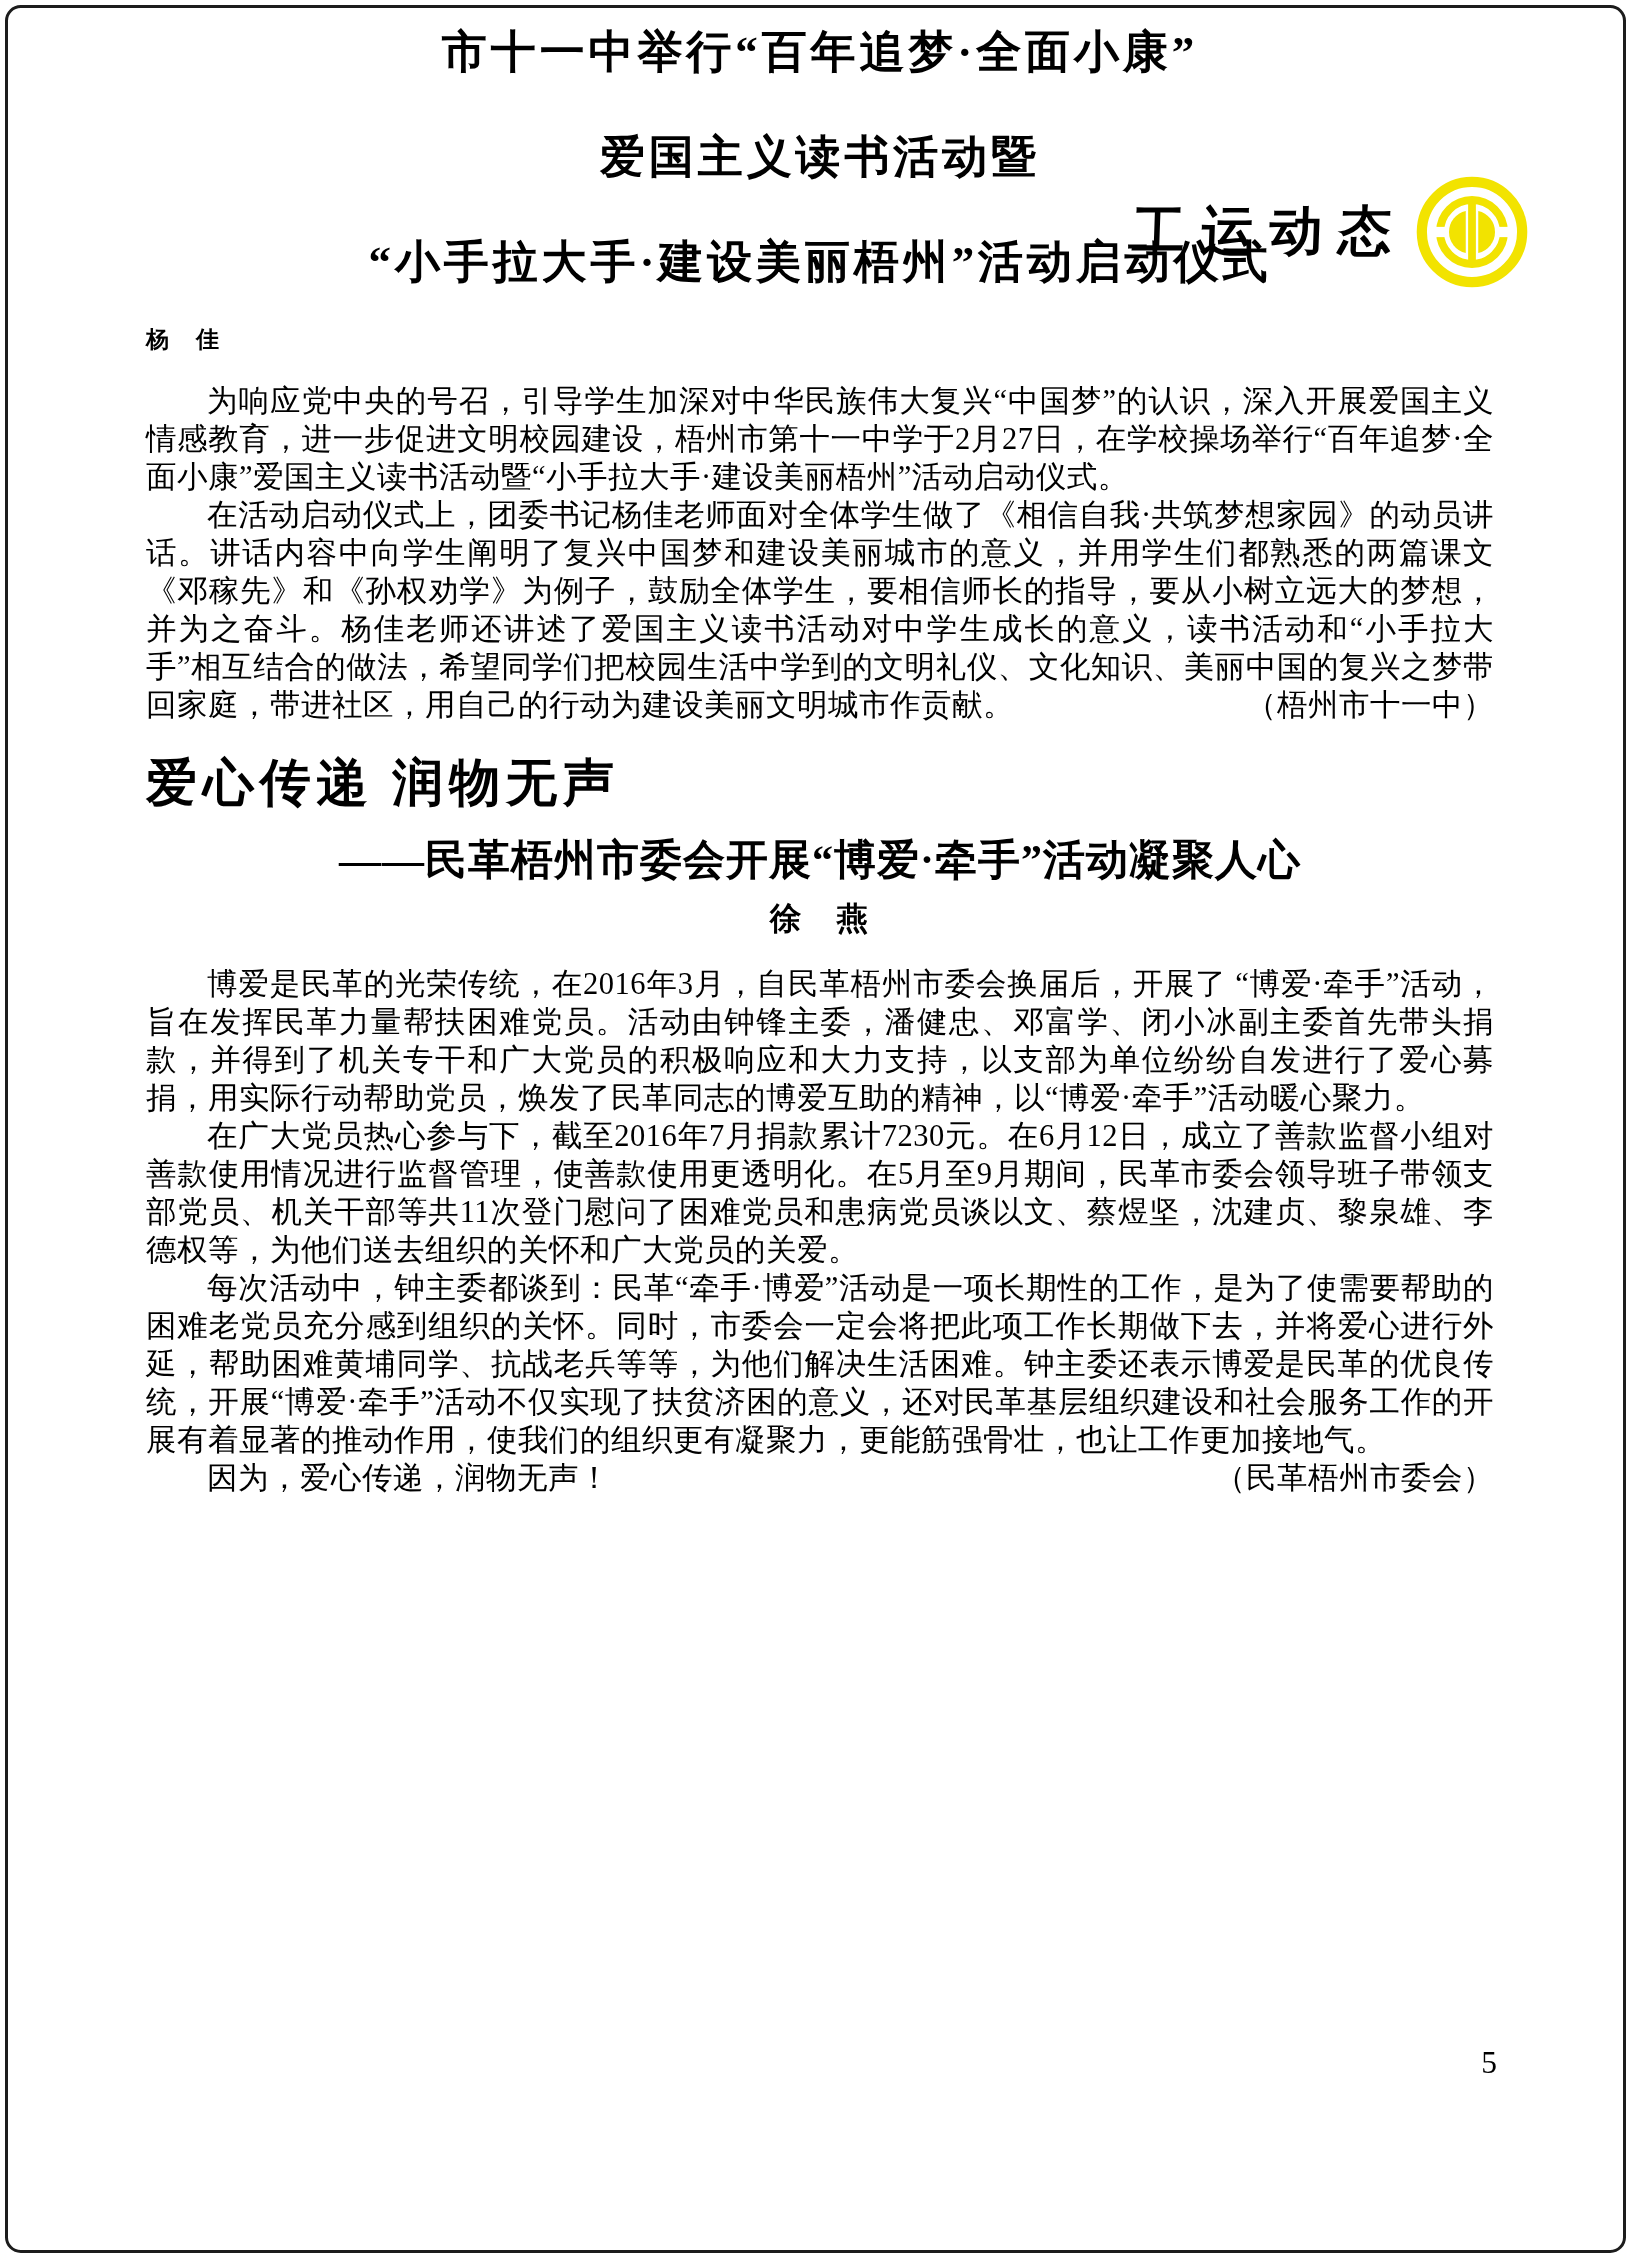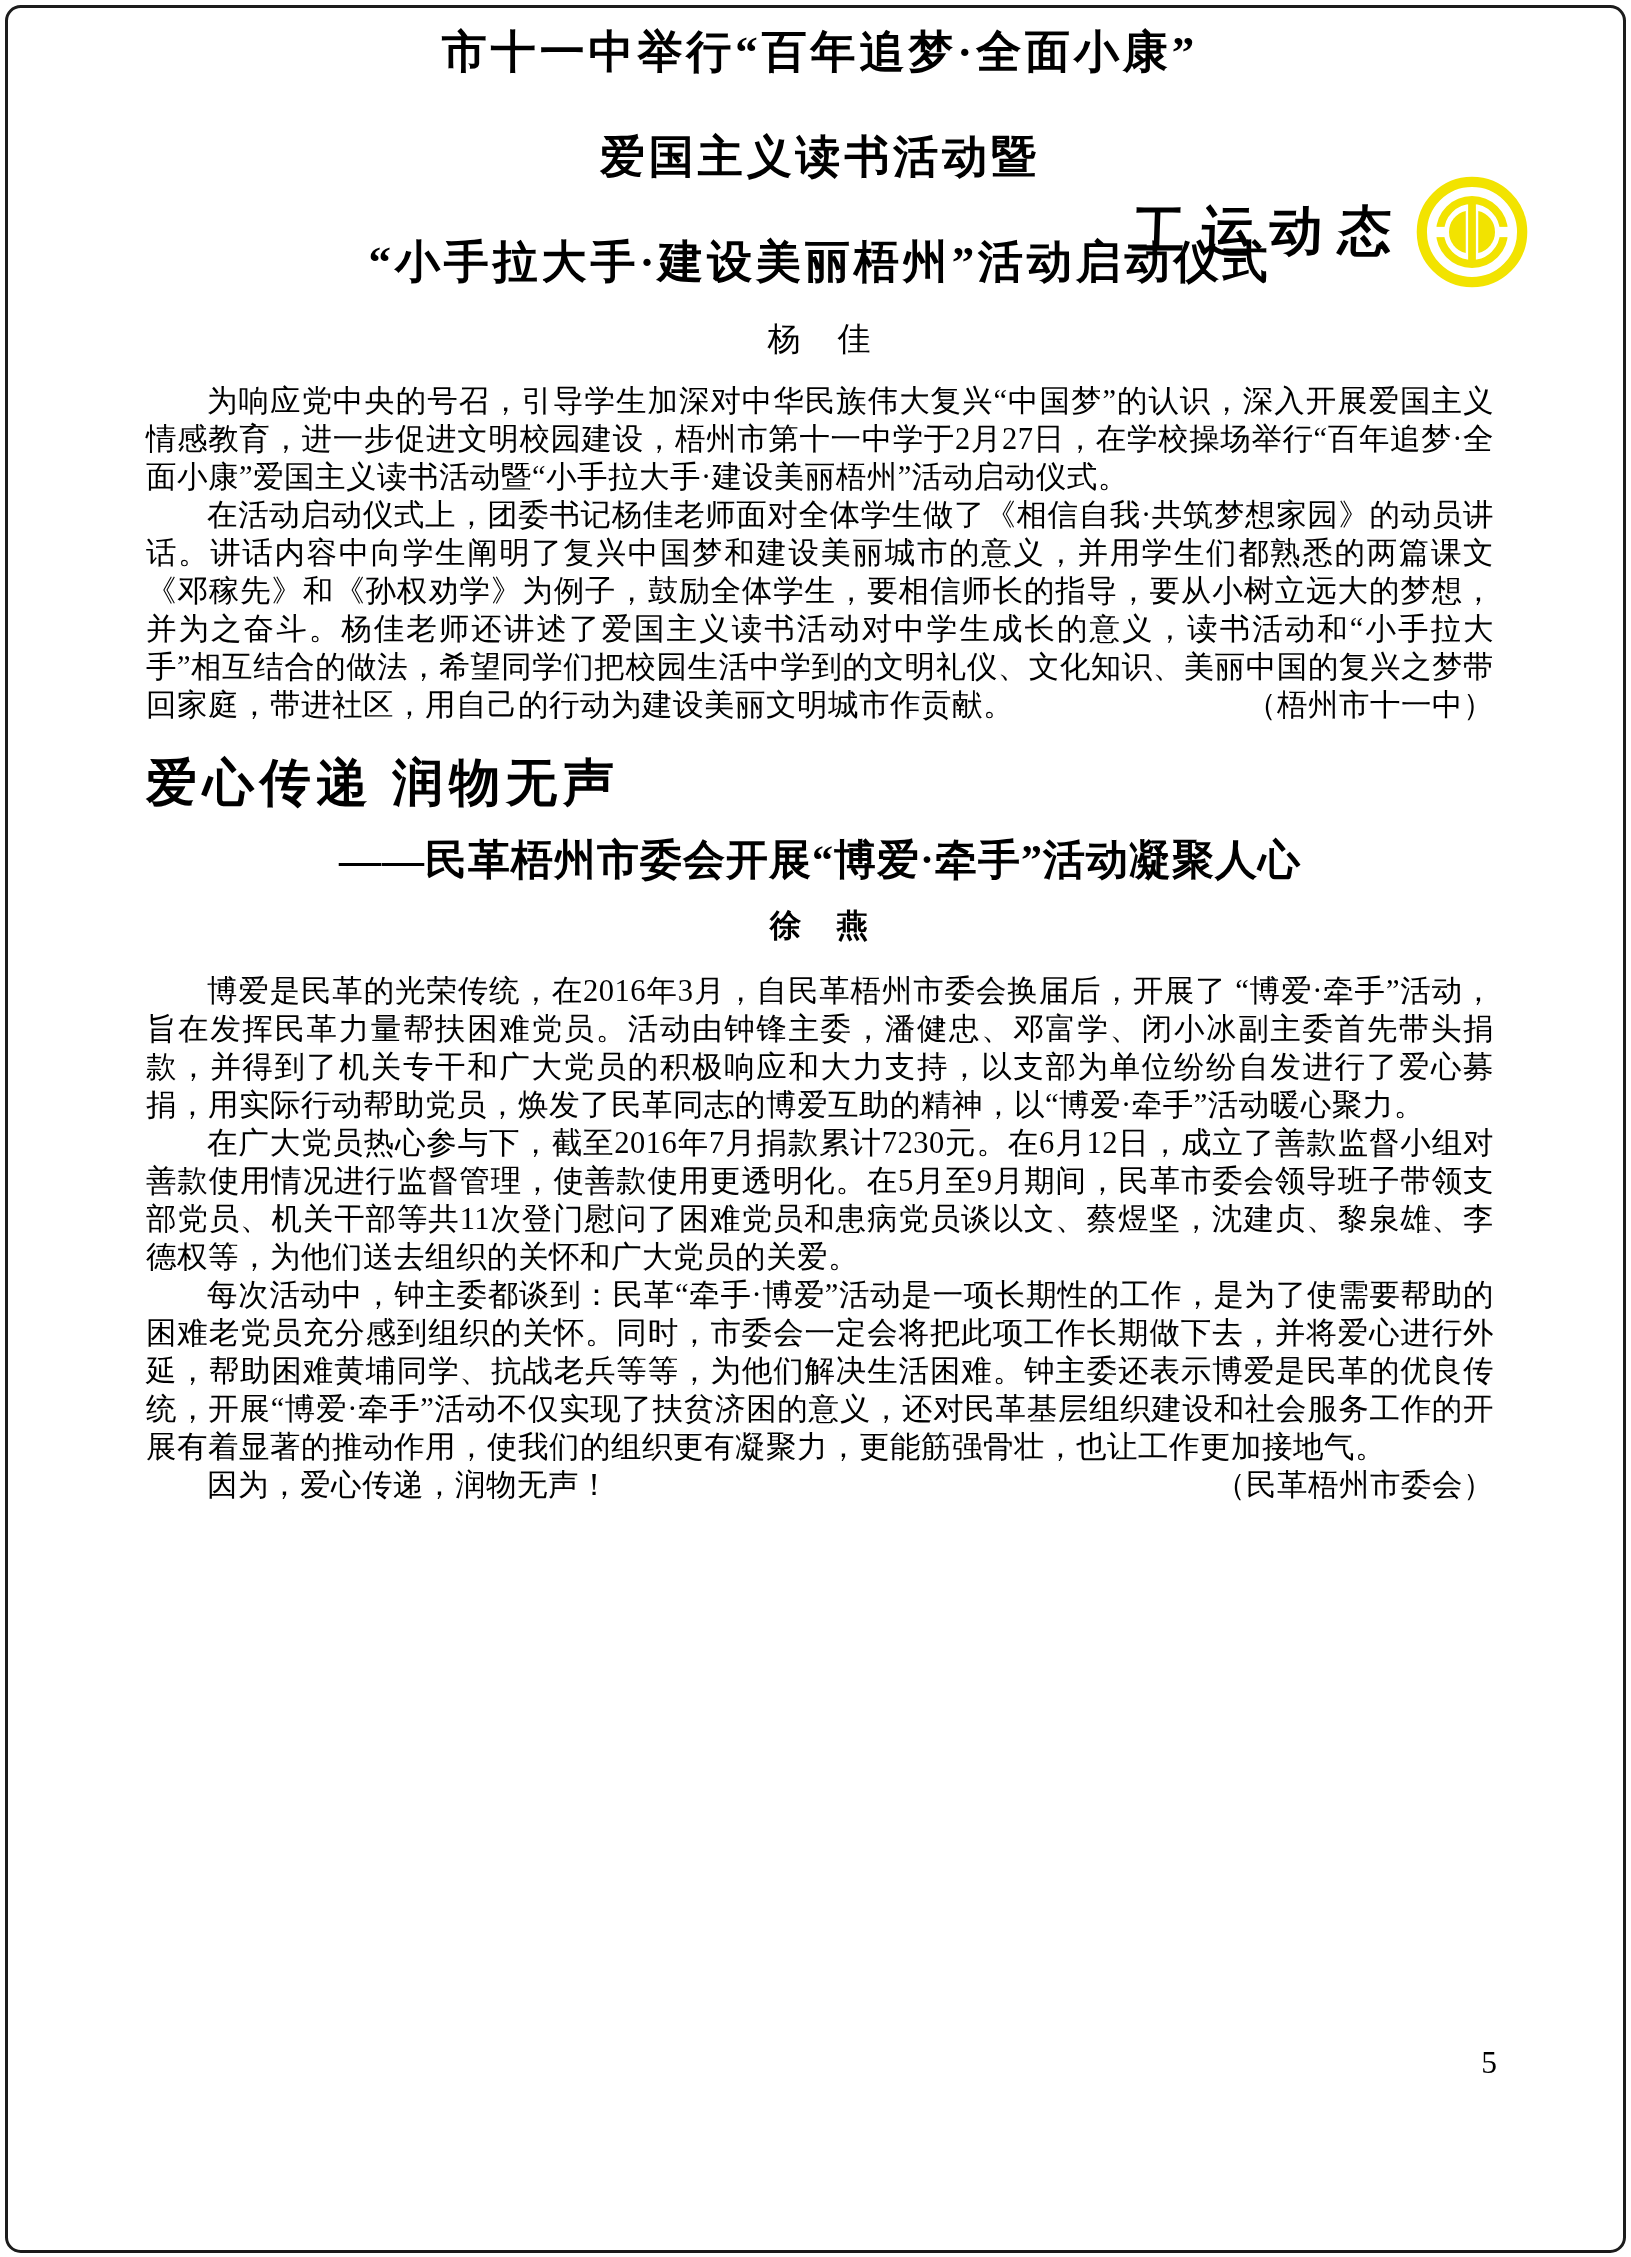--- a/index.html
+++ b/index.html
@@ -47,23 +47,22 @@
   .title-block { }
   .t-line {
     text-align: center;
     font-size: 45px;
     font-weight: 700;
     line-height: 105px;
     letter-spacing: 3.9px;
     white-space: nowrap;
   }
   .author-line {
-    text-align: center;
-    font-size: 33px;
-    font-weight: 400;
+    font-size: 23px;
+    font-weight: 700;
     line-height: 49px;
     letter-spacing: 2px;
   }
   .body-block { margin-top: 18px; }
   .body-para {
     margin: 0;
     font-size: 30.5px;
     line-height: 38px;
     text-align: justify;
     text-indent: 2em;
@@ -80,21 +79,21 @@
   }
   .a2-subtitle {
     margin-top: 9.9px;
     text-align: center;
     font-size: 42px;
     font-weight: 700;
     line-height: 55px;
     letter-spacing: 1px;
   }
   .a2-author {
-    margin-top: 14px;
+    margin-top: 7px;
     text-align: center;
     font-size: 31.5px;
     font-weight: 700;
     line-height: 47px;
     letter-spacing: 2px;
   }
   .a2-body { margin-top: 23.6px; }
   .page-number {
     position: absolute;
     right: 134px;

